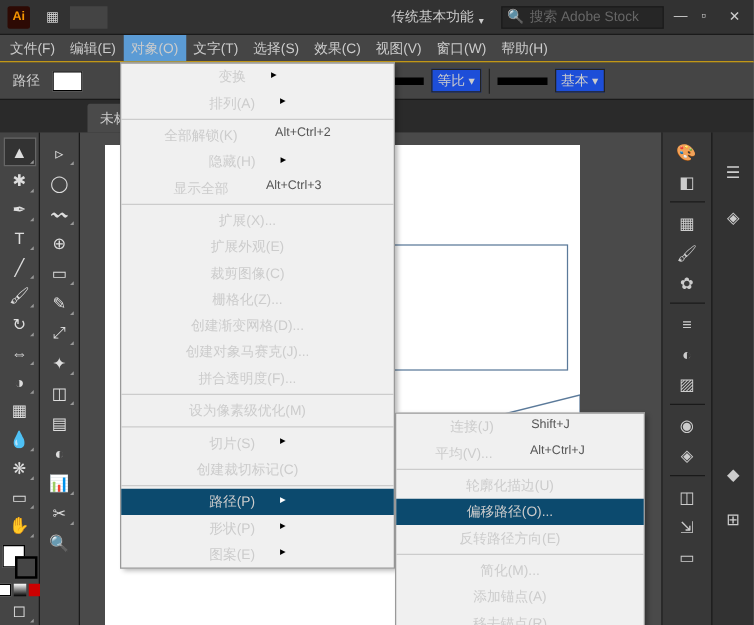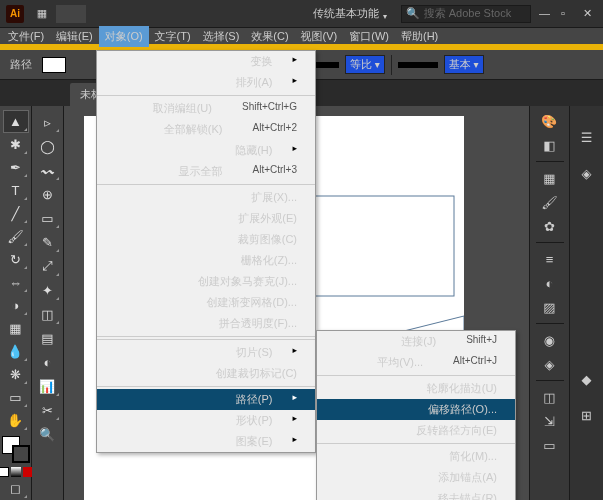--- a/index.html
+++ b/index.html
@@ -5,21 +5,21 @@
 *{margin:0;padding:0;box-sizing:border-box;font-family:"Microsoft YaHei",sans-serif;font-size:11px;color:#ccc;user-select:none}
 body{width:603px;height:500px;background:#323232;overflow:hidden;position:relative}
 .titlebar{height:28px;background:#323232;display:flex;align-items:center;padding:0 6px;border-bottom:1px solid #1a1a1a}
 .ai-logo{width:18px;height:18px;background:#2d0a04;color:#f79500;font-weight:bold;font-size:10px;display:flex;align-items:center;justify-content:center;border-radius:2px;margin-right:8px}
 .title-btn{width:20px;height:20px;display:flex;align-items:center;justify-content:center;margin-right:4px}
 .title-dropdown{width:30px;height:18px;background:#444;margin-right:6px}
 .workspace-sel{margin-left:auto;padding:2px 8px;display:flex;align-items:flex-end;gap:4px}
 .search-box{width:130px;height:18px;background:#262626;border:1px solid #1a1a1a;margin-left:6px;padding:0 4px;display:flex;align-items:center;color:#666;font-size:10px}
 .win-controls{display:flex;gap:8px;margin-left:8px}
 .win-btn{width:14px;height:14px;color:#ccc}
-.menubar{height:22px;background:#454545;display:flex;align-items:center;padding:0 2px;border-bottom:6px solid #eab308}
+.menubar{height:22px;background:#454545;display:flex;align-items:center;padding:0 2px;border-bottom:1px solid #eab308}
 .menu-item{padding:3px 6px;font-size:11px}
 .menu-item.active{background:#5b9bd5}
 .controlbar{height:30px;background:#454545;display:flex;align-items:center;padding:0 6px;gap:6px;border-bottom:1px solid #1a1a1a}
 .cb-label{padding:0 4px;font-size:11px}
 .cb-swatch{width:24px;height:16px;background:#fff;border:1px solid #000}
 .cb-sep{width:1px;height:20px;background:#222}
 .cb-stroke{width:40px;height:6px;background:#000}
 .cb-select{background:#1d4ed8;border:1px solid #222;padding:1px 4px;font-size:10px}
 .tabbar{height:26px;background:#2a2a2a;display:flex;align-items:end;padding:0 70px}
 .doc-tab{background:#4a4a4a;padding:4px 10px;font-size:11px;border-radius:2px 2px 0 0}
@@ -30,21 +30,21 @@
 .tool.sel{background:#333;outline:1px solid #666}
 .tool-corner{position:absolute;right:1px;bottom:1px;width:0;height:0;border-left:3px solid transparent;border-bottom:3px solid #999}
 .canvas-area{flex:1;background:#4a4a4a;position:relative;overflow:hidden}
 .artboard{position:absolute;left:20px;top:10px;width:380px;height:400px;background:#fff}
 .shape-line{position:absolute;stroke:#5b7a9a;stroke-width:1;fill:none}
 .panels-right{width:40px;background:#383838;border-left:1px solid #1a1a1a;display:flex;flex-direction:column;align-items:center;padding-top:4px;gap:2px}
 .panels-right2{width:34px;background:#323232;border-left:1px solid #1a1a1a;display:flex;flex-direction:column;align-items:center;padding-top:20px;gap:14px}
 .panel-ico{width:26px;height:22px;display:flex;align-items:center;justify-content:center;font-size:13px;color:#ccc}
 .panel-group-sep{height:1px;width:28px;background:#1a1a1a;margin:3px 0}
 .dropdown{position:absolute;background:#f0f0f0;border:1px solid #999;box-shadow:2px 2px 4px rgba(0,0,0,.3);z-index:100}
-.dd-item{padding:3px 18px 3px 2px;font-size:11px;color:#000;display:flex;justify-content:flex-end;white-space:nowrap}
+.dd-item{padding:3px 18px 3px 2px;font-size:11px;color:#000;display:flex;justify-content:center;white-space:nowrap}
 .dd-item.disabled{color:#999}
 .dd-item.hover{background:#0c4a6e;color:#fff}
 .dd-item.hassub::after{content:"▸";margin-left:20px;color:#000;font-size:9px}
 .dd-item.hover.hassub::after{color:#fff}
 .dd-sep{height:1px;background:#ccc;margin:2px 0}
 .dd-short{color:#555;margin-left:30px;font-size:10px}
 #dd1{left:96px;top:50px;width:220px}
 #dd2{left:316px;top:330px;width:200px}
 .fillstroke{width:28px;height:28px;position:relative;margin-top:4px}
 .fillbox{position:absolute;width:18px;height:18px;background:#fff;border:1px solid #000;left:0;top:0}
@@ -185,24 +185,20 @@
 
 <div class="dropdown" id="dd1">
     <div class="dd-item hassub">
       <span>变换</span>
     </div>
     <div class="dd-item hassub">
       <span>排列(A)</span>
     </div>
     <div class="dd-sep"></div>
     <div class="dd-item disabled">
-      <span>取消编组(U)</span>
-      <span class="dd-short">Shift+Ctrl+G</span>
-    </div>
-    <div class="dd-item disabled">
       <span>全部解锁(K)</span>
       <span class="dd-short">Alt+Ctrl+2</span>
     </div>
     <div class="dd-item hassub">
       <span>隐藏(H)</span>
     </div>
     <div class="dd-item disabled">
       <span>显示全部</span>
       <span class="dd-short">Alt+Ctrl+3</span>
     </div>
@@ -212,30 +208,33 @@
     </div>
     <div class="dd-item disabled">
       <span>扩展外观(E)</span>
     </div>
     <div class="dd-item disabled">
       <span>裁剪图像(C)</span>
     </div>
     <div class="dd-item">
       <span>栅格化(Z)...</span>
     </div>
+    <div class="dd-item">
+      <span>创建渐变网格(D)...</span>
+    </div>
     <div class="dd-item disabled">
       <span>创建对象马赛克(J)...</span>
     </div>
     <div class="dd-item">
-      <span>创建渐变网格(D)...</span>
-    </div>
-    <div class="dd-item">
       <span>拼合透明度(F)...</span>
     </div>
     <div class="dd-sep"></div>
+    <div class="dd-item">
+      <span>设为像素级优化(M)</span>
+    </div>
     <div class="dd-sep"></div>
     <div class="dd-item hassub">
       <span>切片(S)</span>
     </div>
     <div class="dd-item">
       <span>创建裁切标记(C)</span>
     </div>
     <div class="dd-sep"></div>
     <div class="dd-item hover hassub">
       <span>路径(P)</span>

